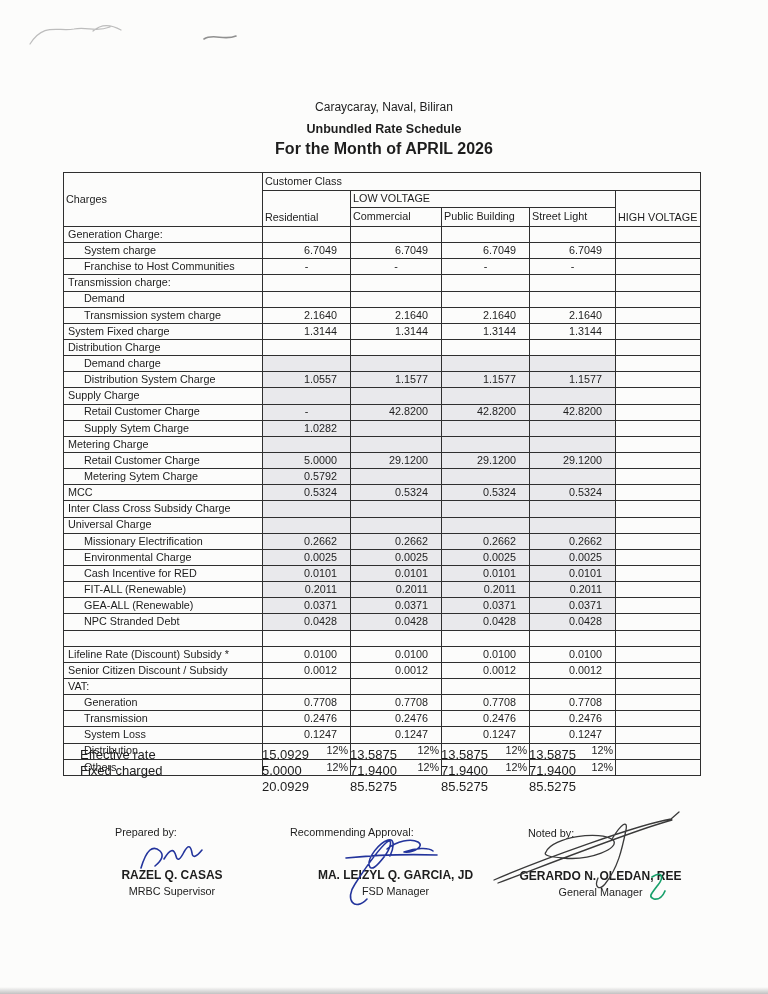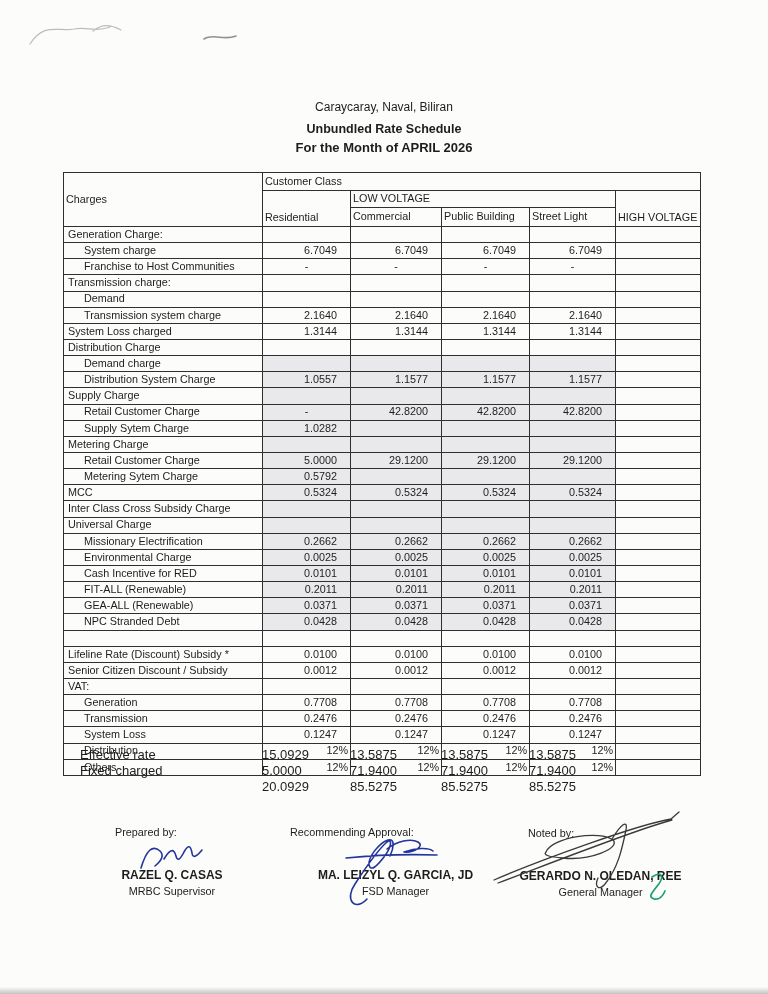--- a/index.html
+++ b/index.html
@@ -2,21 +2,21 @@
 <html style="--ink-blue: #23349c; --ink-pencil: #3a3a3a; --ink-green: #18a06b; --shade: #e9e9ec;"><head>
 <meta charset="utf-8">
 <style>
   html,body{margin:0;padding:0;background:#e8e8e8;}
   .page{position:relative;width:768px;height:994px;margin:0 auto;background:#fcfcfb;
         overflow:hidden;font-family:"Liberation Sans",sans-serif;color:#1d1d1d;}
   .hline{position:absolute;left:0;width:768px;text-align:center;white-space:pre;}
   .h-org{top:80px;font-size:13px;letter-spacing:.2px;}
   .h-addr{top:100px;font-size:12px;}
   .h-title{top:122px;font-size:12.5px;font-weight:bold;}
-  .h-period{top:140px;font-size:13px;font-weight:bold;}
+  .h-period{top:140px;font-size:16px;font-weight:bold;}
 
   table.rt{position:absolute;left:63px;top:172px;width:637px;border-collapse:collapse;
            table-layout:fixed;border:1.5px solid #2a2a2a;}
   .rt th,.rt td{border:1px solid #2f2f2f;padding:0 2px;font-weight:normal;
                 font-size:10.8px;line-height:1.05;overflow:hidden;white-space:nowrap;}
   .rt thead th{text-align:left;vertical-align:middle;}
   .rt thead .bottom{vertical-align:bottom;padding-bottom:3px;}
   .rt thead tr.r1{height:18px;}
   .rt thead tr.r2{height:17px;}
   .rt thead tr.r3{height:19px;}
@@ -125,21 +125,21 @@
         </tr>
         <tr>
           <td class="lbl ind">Transmission system charge</td>
           <td class="val rgt">2.1640</td>
           <td class="val rgt">2.1640</td>
           <td class="val rgt">2.1640</td>
           <td class="val rgt">2.1640</td>
           <td class="val rgt"></td>
         </tr>
         <tr>
-          <td class="lbl">System Loss charged</td>
+          <td class="lbl">System Fixed charge</td>
           <td class="val rgt">1.3144</td>
           <td class="val rgt">1.3144</td>
           <td class="val rgt">1.3144</td>
           <td class="val rgt">1.3144</td>
           <td class="val rgt"></td>
         </tr>
         <tr>
           <td class="lbl">Distribution Charge</td>
           <td class="val rgt"></td>
           <td class="val rgt"></td>

